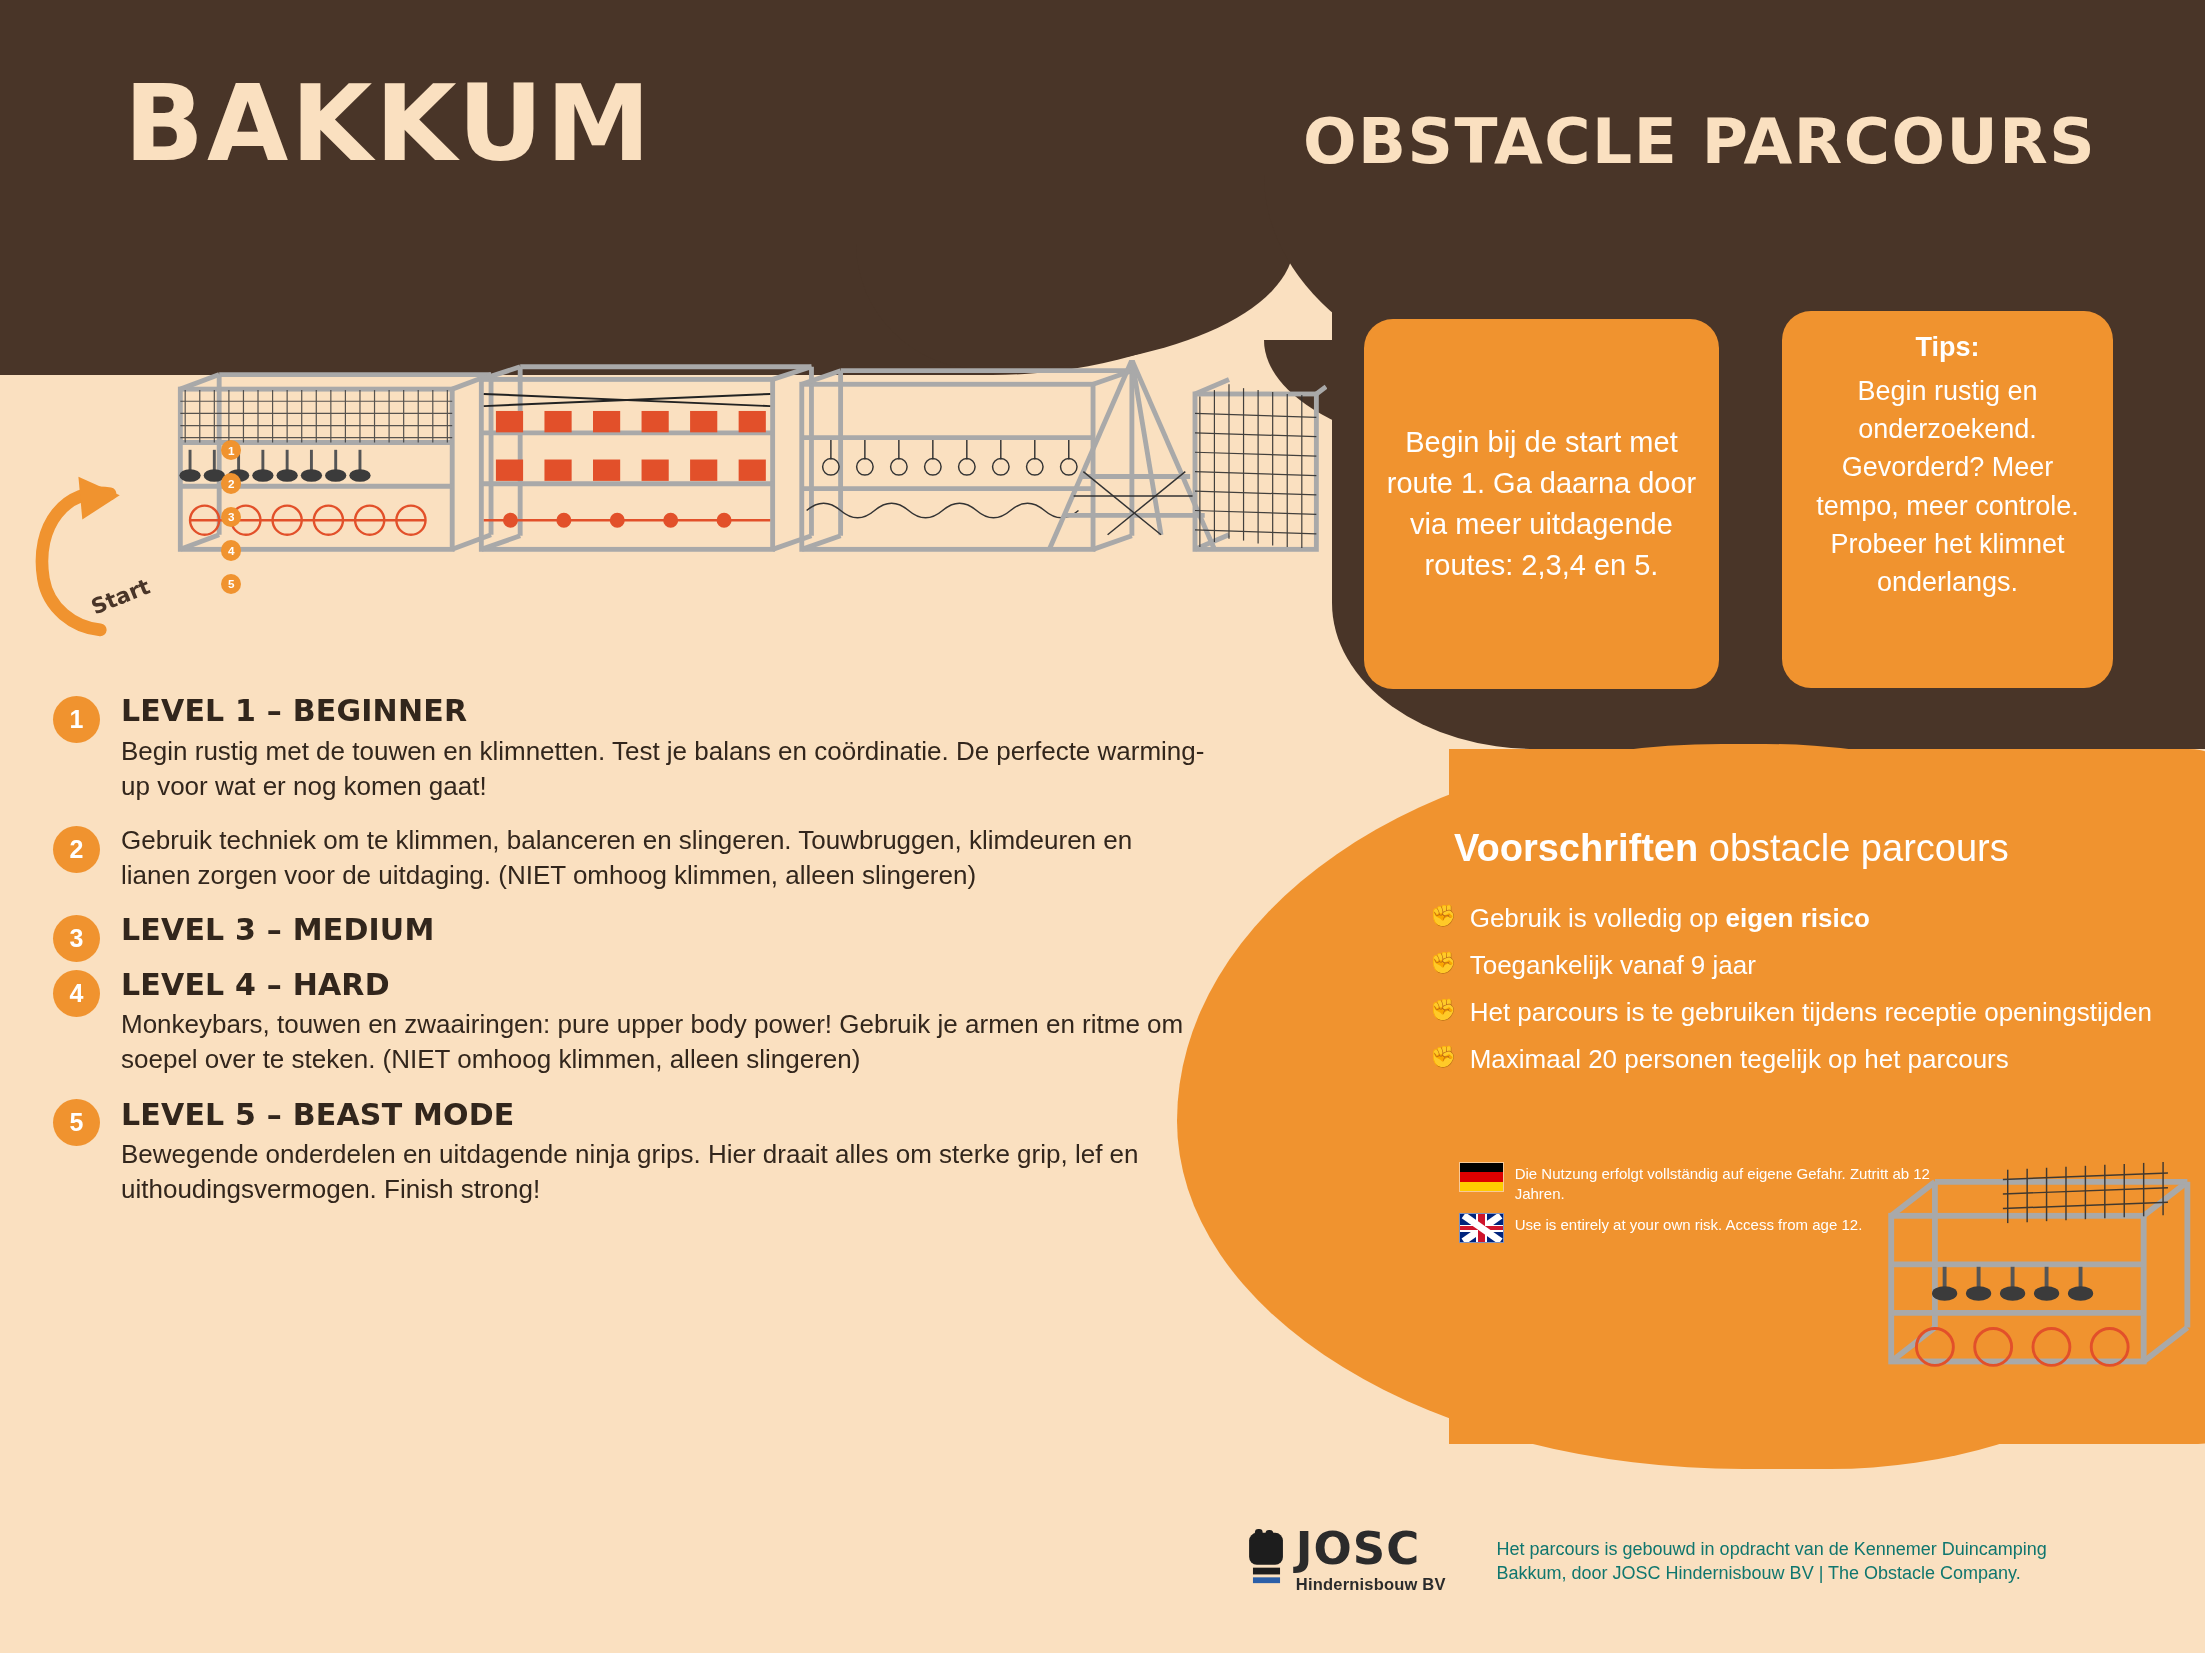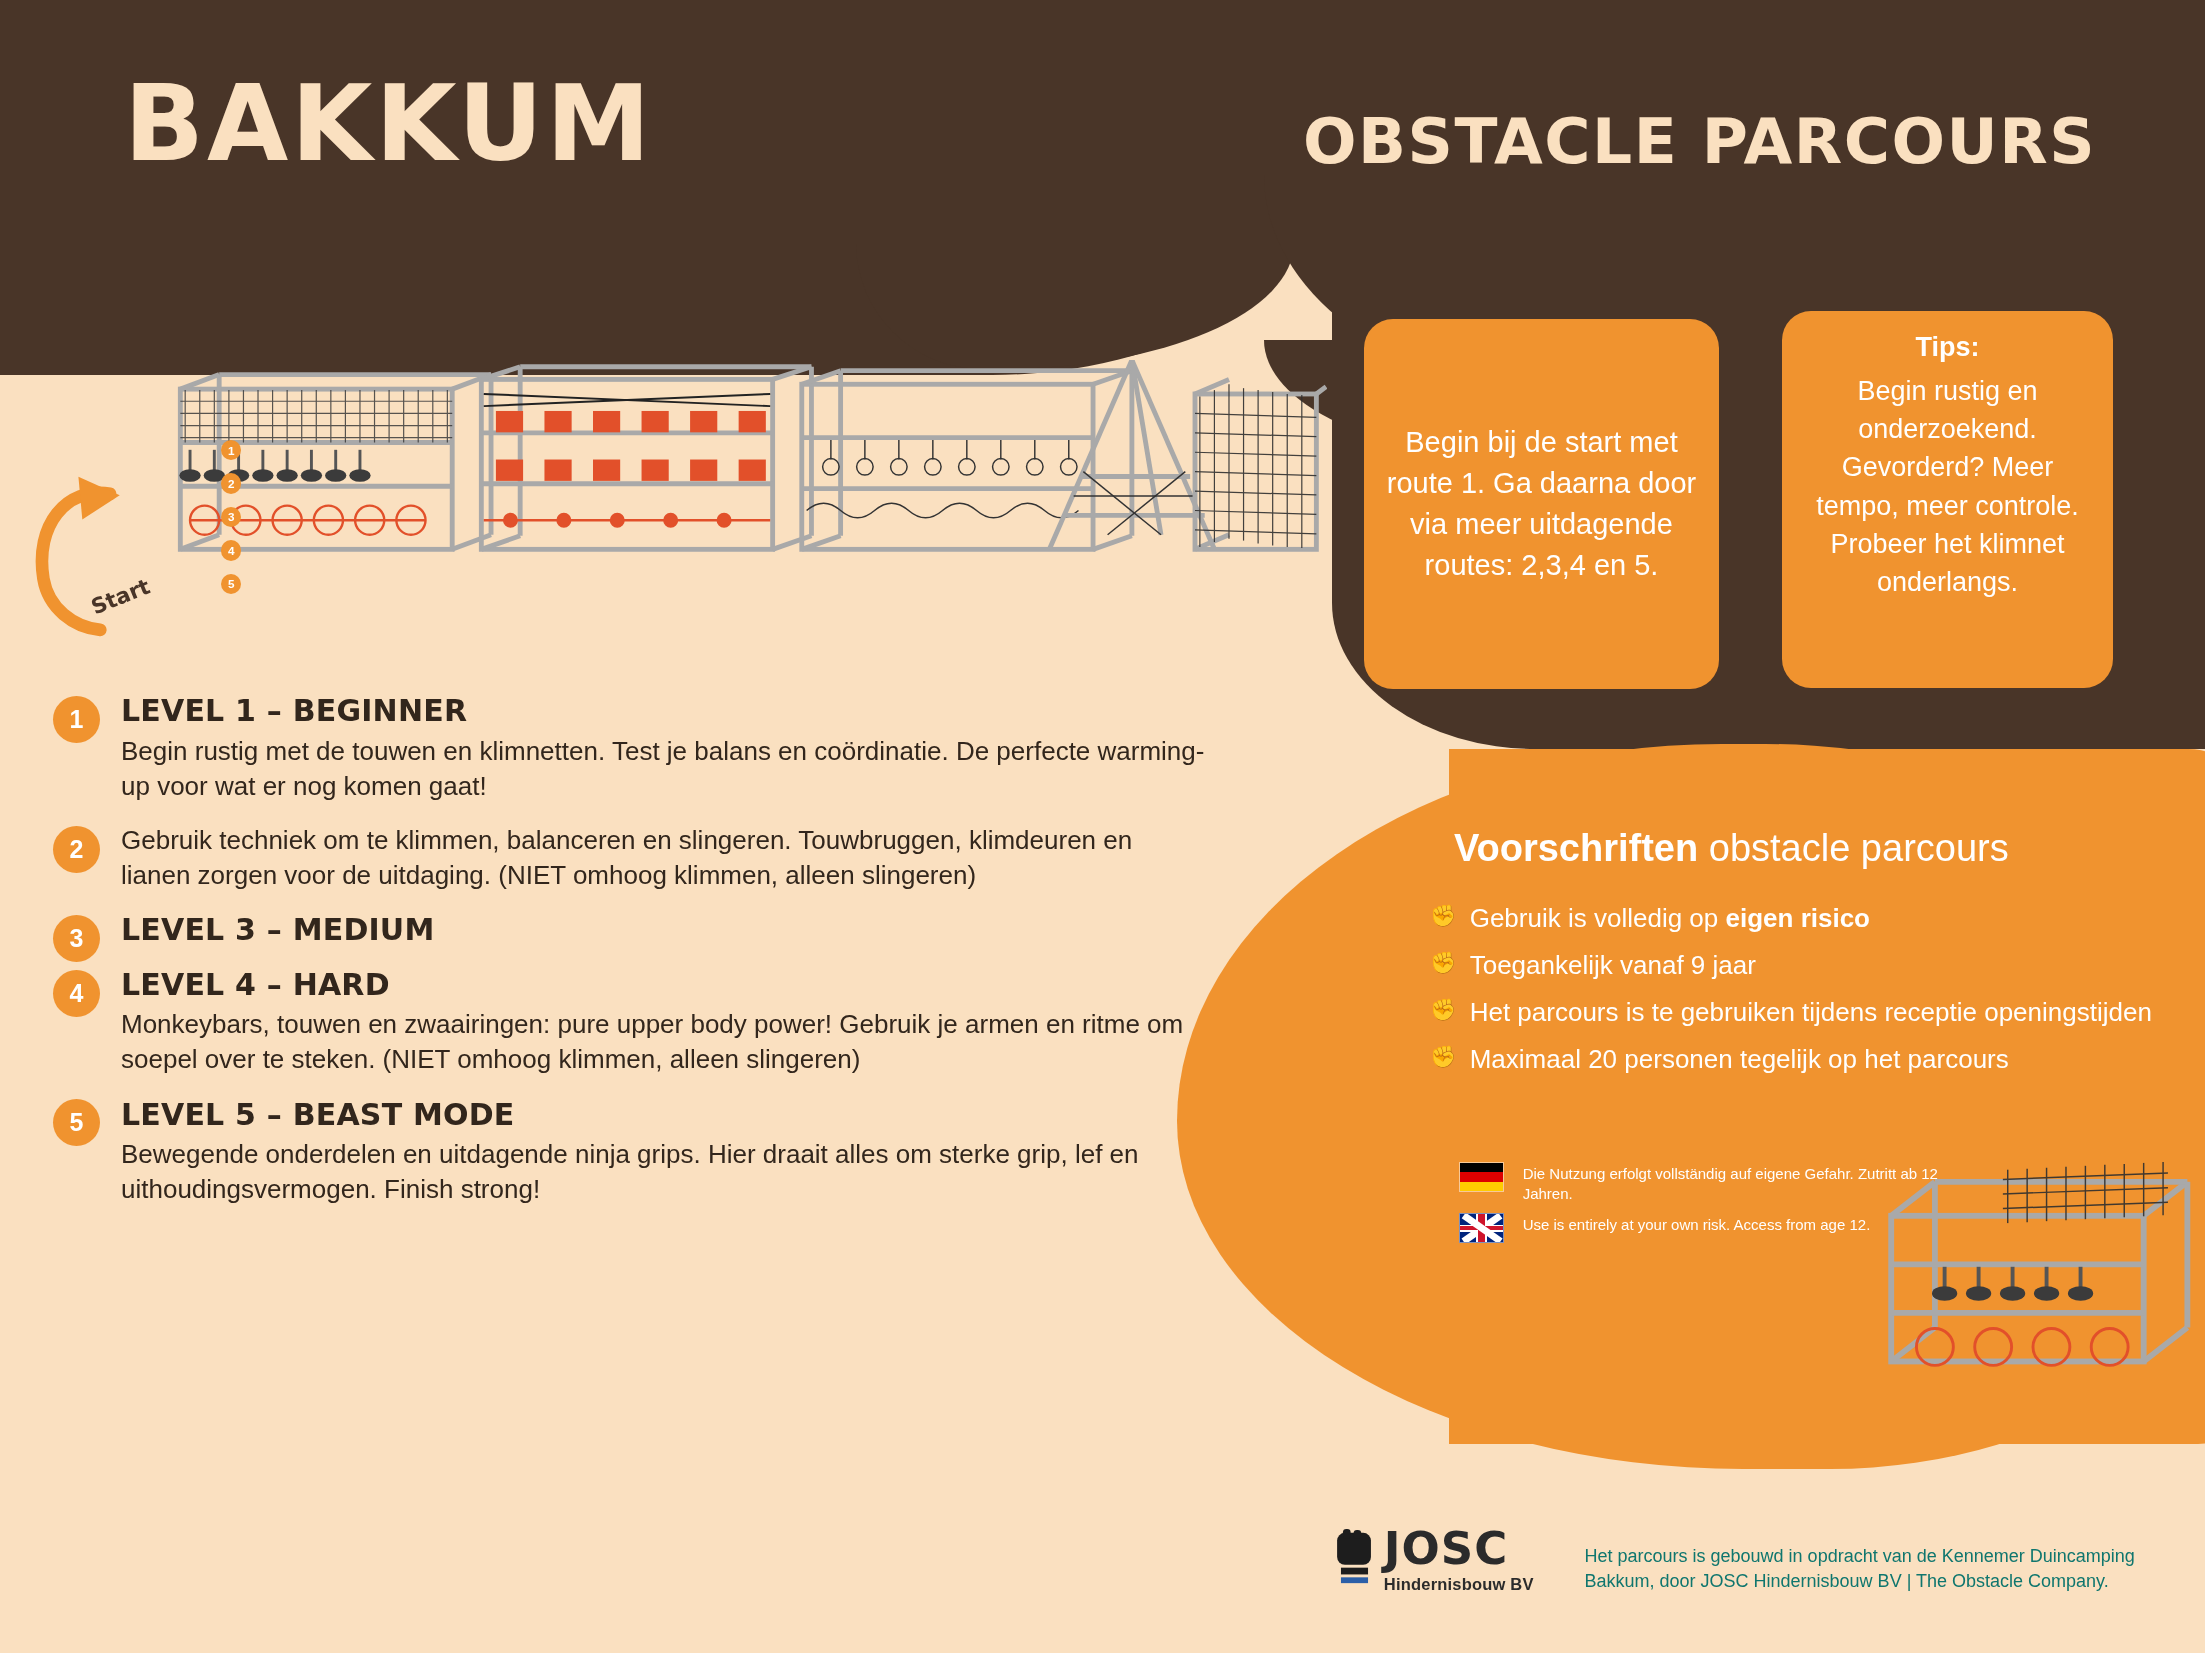--- a/index.html
+++ b/index.html
@@ -164,21 +164,20 @@
     position: absolute;
     left: 1459px; top: 1162px;
     z-index: 8;
     color: #fff;
     width: 486px;
   }
   .trans-row {
     display: flex;
     align-items: flex-start;
     margin-bottom: 8.8px;
-    gap: 8px;
   }
   .flag {
     width: 45px; height: 30px;
     min-width: 45px;
     margin-right: 10.7px;
     border: 1px solid rgba(255,255,255,0.5);
     position: relative;
     overflow: hidden;
   }
   .flag-de div { height: 33.33%; }
@@ -310,23 +309,23 @@
   .parcours-bottom {
     position: absolute;
     left: 1862px; top: 1143px;
     width: 340px; height: 301px;
     z-index: 9;
   }
 
   
   .footer {
     position: absolute;
-    left: 1332px; top: 1522px;
+    left: 1244px; top: 1522px;
     display: flex;
-    align-items: flex-end;
+    align-items: center;
     z-index: 10;
   }
   .josc-logo {
     width: 233px;
     margin-right: 19.5px;
     position: relative;
   }
   .josc-word {
     font-size: 45px;
     font-weight: bold;

